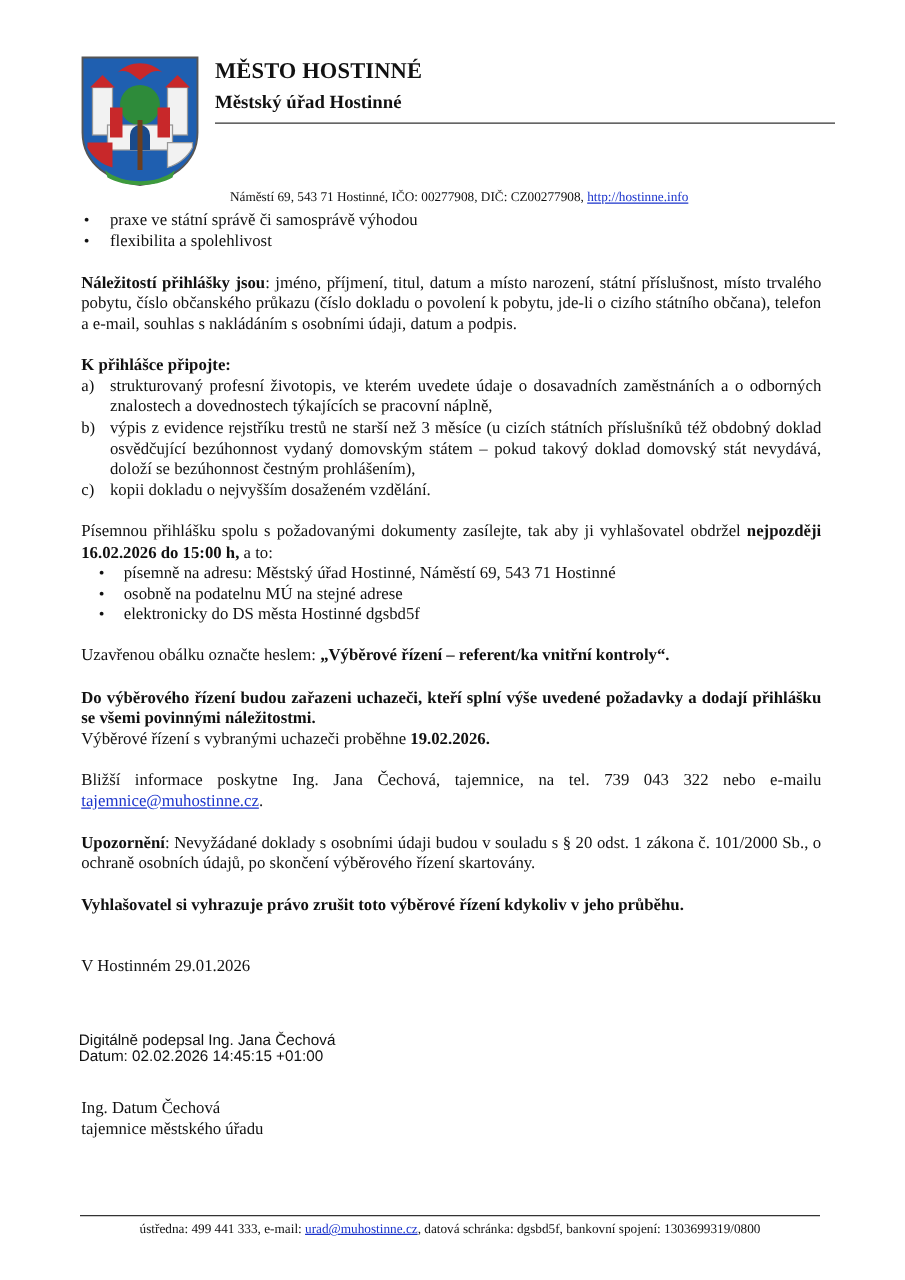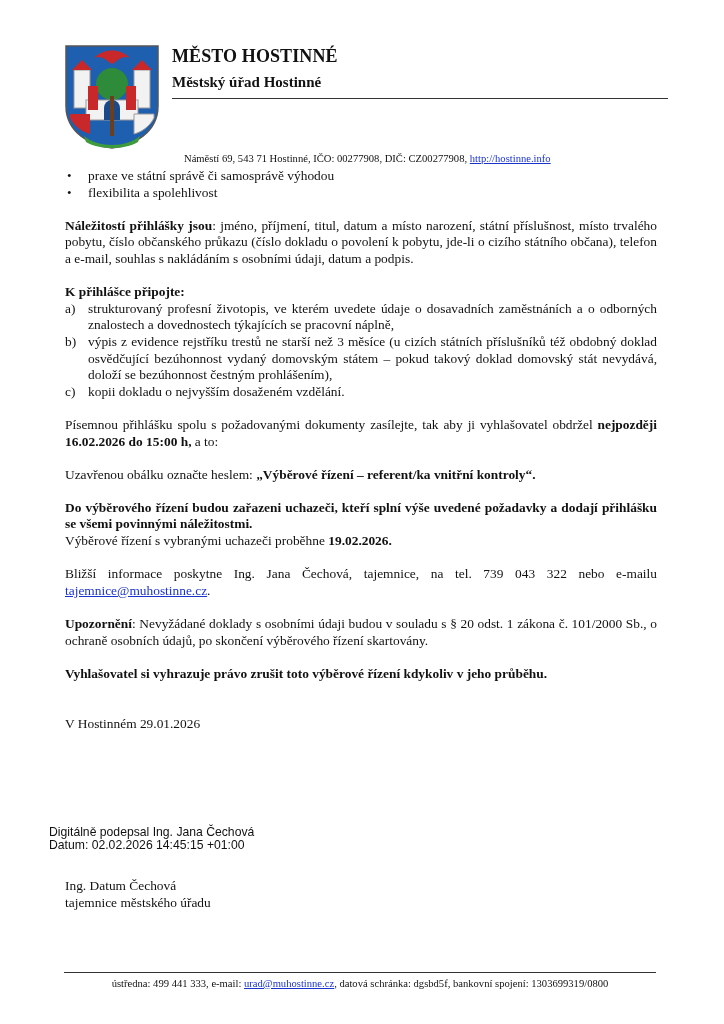--- a/index.html
+++ b/index.html
@@ -22,21 +22,21 @@
     ul.bul { margin: 0; padding: 0; list-style: none; }
     ul.bul li { position: relative; padding-left: 23px; }
     ul.bul li::before { content: "\2022"; position: absolute; left: 2px; top: 0; font-size: 13px; }
     ul.bul.inner li { padding-left: 34px; }
     ul.bul.inner li::before { left: 14px; }
     ol.alpha { margin: 0; padding: 0; list-style: none; }
     ol.alpha li { position: relative; padding-left: 23px; }
     ol.alpha li .mk { position: absolute; left: 0; top: 0; }
     b { font-weight: bold; }
 
-    .sig { left: 49px; top: 826px; font-family: "Liberation Sans", sans-serif; font-size: 12.2px; line-height: 13px; }
+    .sig { left: 63px; top: 826px; font-family: "Liberation Sans", sans-serif; font-size: 12.2px; line-height: 13px; }
     .signer { left: 65px; top: 878px; line-height: 16.6px; }
     .hrule-bot { left: 64px; top: 972px; width: 592px; border-top: 1.5px solid #333; }
     .footer { left: 64px; top: 978px; width: 592px; text-align: center; font-size: 10.6px; white-space: nowrap; }
   </style>
 </head>
 <body>
 
 <div class="abs crest">
   <svg width="96" height="106" viewBox="0 0 96 106">
     <path d="M2 2 H94 V62 C94 88 70 102 48 104 C26 102 2 88 2 62 Z" fill="#1f5fb0" stroke="#555" stroke-width="1.5"></path>
@@ -72,20 +72,25 @@
   <p><b>Náležitostí přihlášky jsou</b><span>: jméno, příjmení, titul, datum a místo narození, státní příslušnost, místo trvalého pobytu, číslo občanského průkazu (číslo dokladu o povolení k pobytu, jde-li o cizího státního občana), telefon a e-mail, souhlas s nakládáním s osobními údaji, datum a podpis.</span></p>
   <div class="gap"></div>
   <p><b>K přihlášce připojte:</b></p>
   <ol class="alpha">
     <li><span class="mk">a)</span><span>strukturovaný profesní životopis, ve kterém uvedete údaje o dosavadních zaměstnáních a o odborných znalostech a dovednostech týkajících se pracovní náplně,</span></li>
     <li><span class="mk">b)</span><span>výpis z evidence rejstříku trestů ne starší než 3 měsíce (u cizích státních příslušníků též obdobný doklad osvědčující bezúhonnost vydaný domovským státem – pokud takový doklad domovský stát nevydává, doloží se bezúhonnost čestným prohlášením),</span></li>
     <li><span class="mk">c)</span><span>kopii dokladu o nejvyšším dosaženém vzdělání.</span></li>
   </ol>
   <div class="gap"></div>
   <p><span>Písemnou přihlášku spolu s požadovanými dokumenty zasílejte, tak aby ji vyhlašovatel obdržel </span><b>nejpozději 16.02.2026 do 15:00 h,</b><span> a to:</span></p>
+  <ul class="bul inner">
+    <li>písemně na adresu: Městský úřad Hostinné, Náměstí 69, 543 71 Hostinné</li>
+    <li>osobně na podatelnu MÚ na stejné adrese</li>
+    <li>elektronicky do DS města Hostinné dgsbd5f</li>
+  </ul>
   <div class="gap"></div>
   <p><span>Uzavřenou obálku označte heslem: </span><b>„Výběrové řízení – referent/ka vnitřní kontroly“.</b></p>
   <div class="gap"></div>
   <p><b>Do výběrového řízení budou zařazeni uchazeči, kteří splní výše uvedené požadavky a dodají přihlášku se všemi povinnými náležitostmi.</b></p>
   <p><span>Výběrové řízení s vybranými uchazeči proběhne </span><b>19.02.2026.</b></p>
   <div class="gap"></div>
   <p><span>Bližší informace poskytne Ing. Jana Čechová, tajemnice, na tel. 739 043 322 nebo e-mailu </span><a class="link">tajemnice@muhostinne.cz</a><span>.</span></p>
   <div class="gap"></div>
   <p><b>Upozornění</b><span>: Nevyžádané doklady s osobními údaji budou v souladu s § 20 odst. 1 zákona č. 101/2000 Sb., o ochraně osobních údajů, po skončení výběrového řízení skartovány.</span></p>
   <div class="gap"></div>

